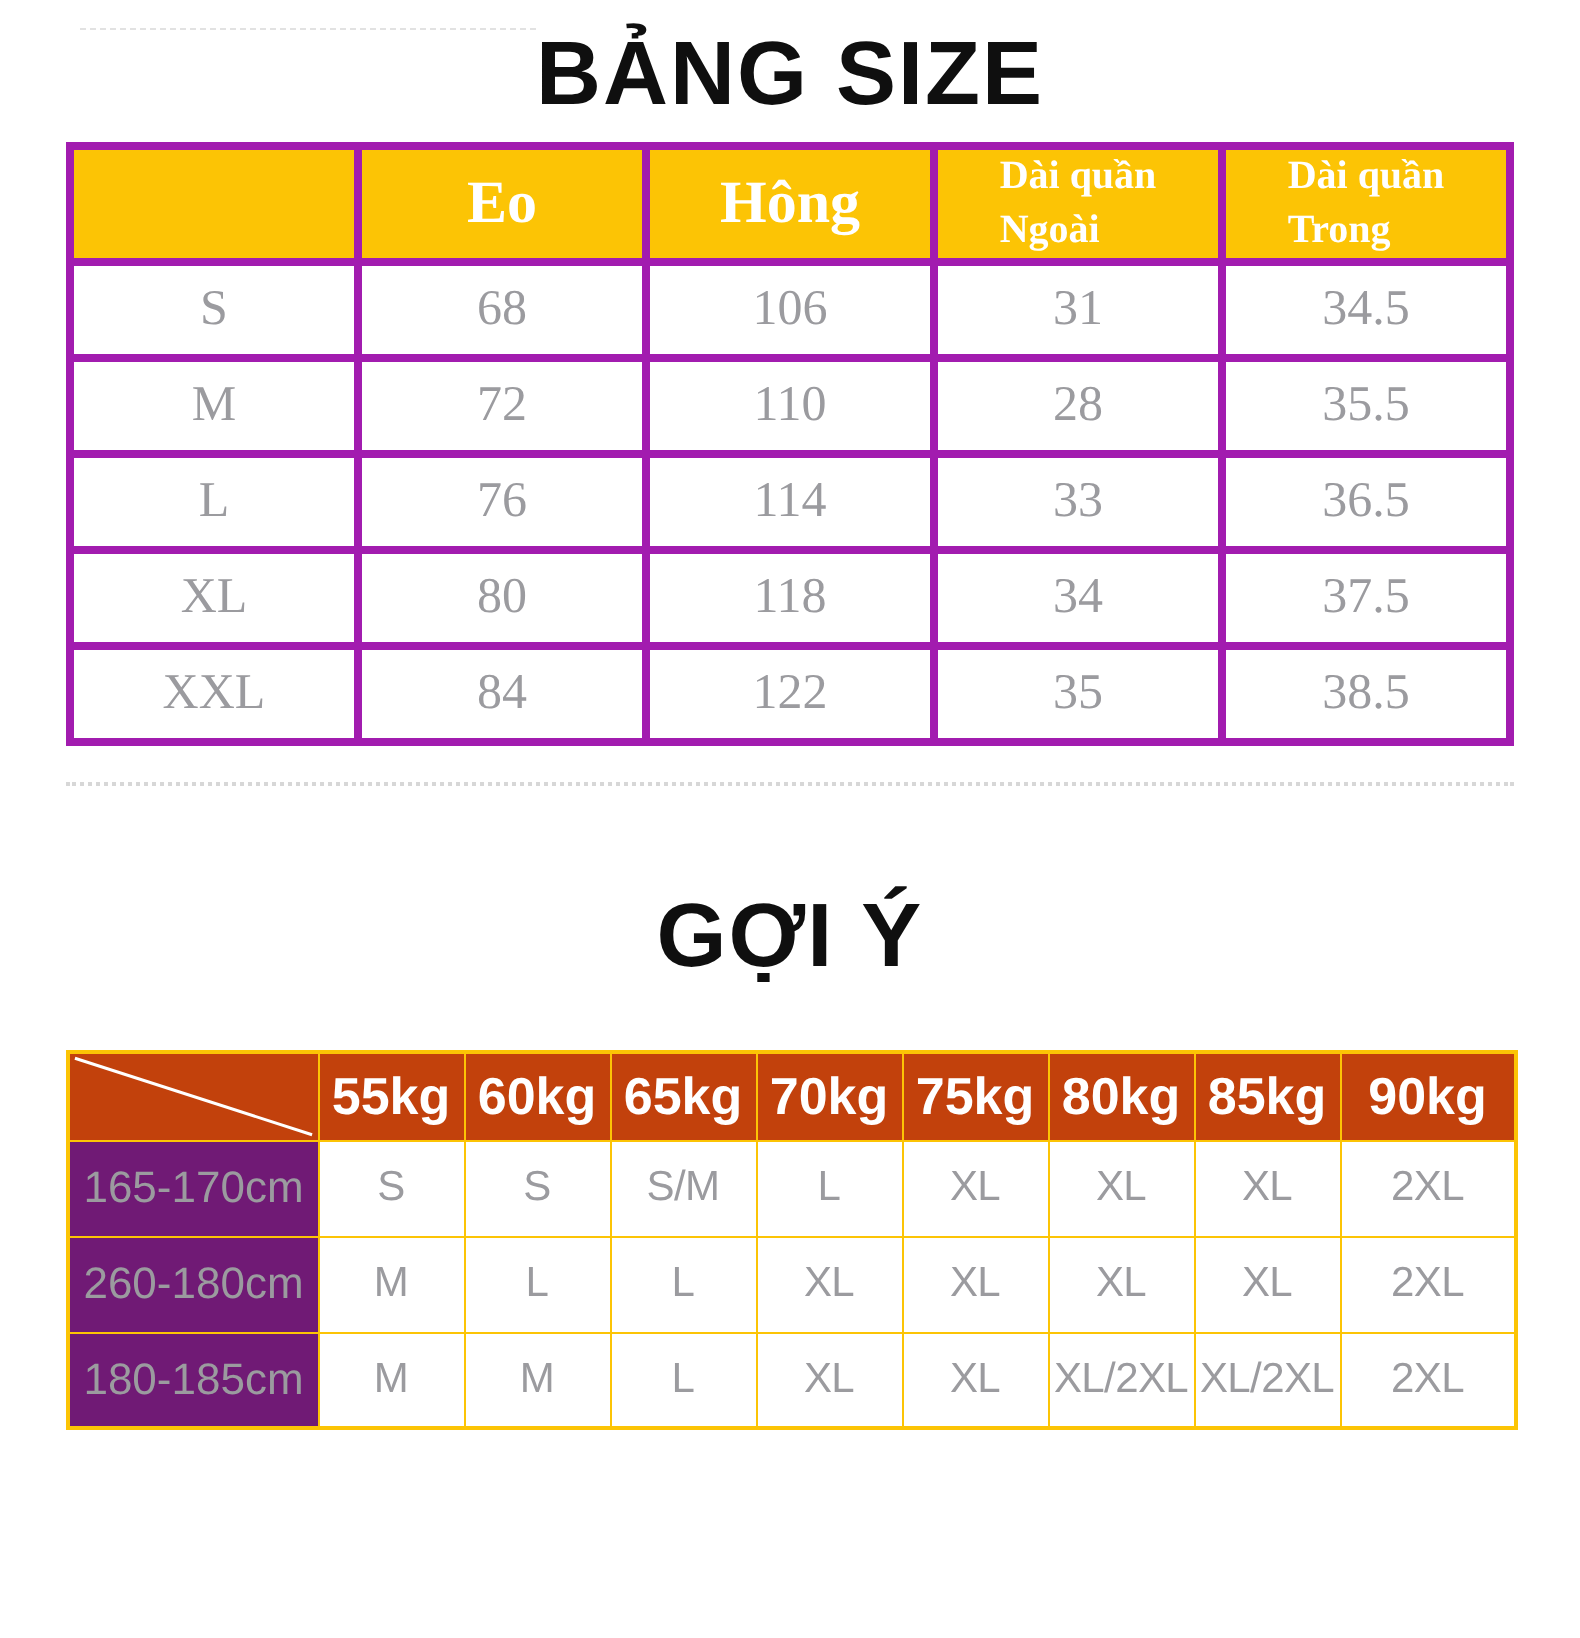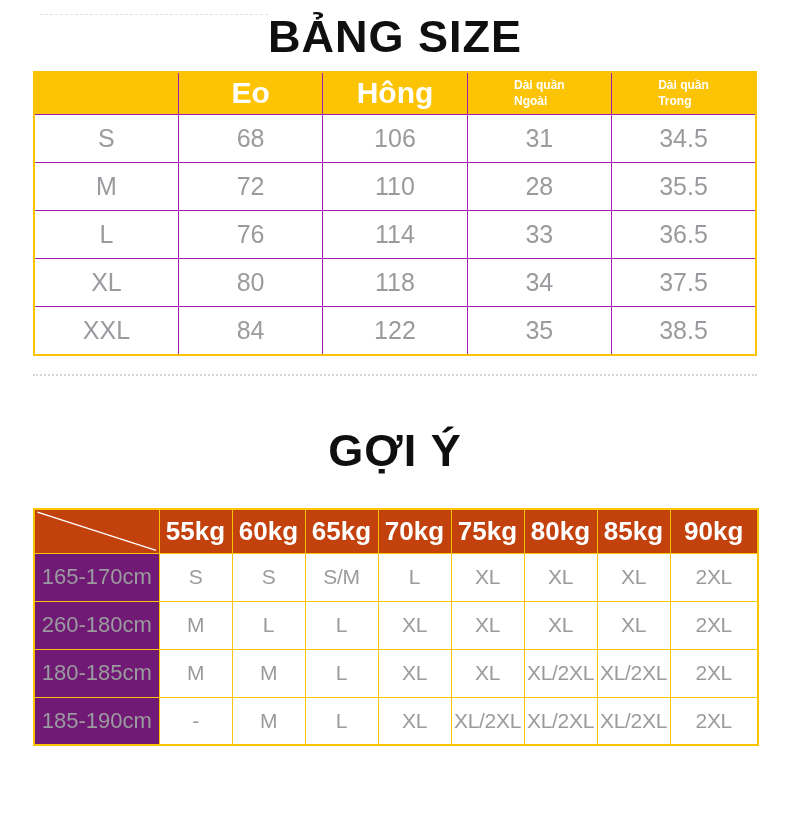--- a/index.html
+++ b/index.html
@@ -24,24 +24,24 @@
     font-weight: 800;
     letter-spacing: 1px;
     color: #0f0f0f;
     line-height: 1.1;
   }
 
   table { border-collapse: collapse; table-layout: fixed; width: 724px; }
 
   
   .size-table { margin-top: 9px; border: 2px solid #fcc405; }
-  .size-table th, .size-table td { border: 1px solid #a21caf; text-align: center; }
+  .size-table th, .size-table td { border: 4px solid #a21caf; text-align: center; font-family: Liberation Serif, serif; }
   .size-table thead th { background: #fcc405; height: 43px; color: #ffffff; vertical-align: middle; }
   .size-table thead th.big { font-size: 30px; font-weight: 700; }
-  .size-table thead th.small { font-size: 12px; font-weight: 700; }
+  .size-table thead th.small { font-size: 20px; font-weight: 700; }
   .hdr-stack { display: inline-block; text-align: left; line-height: 1.35; }
   .hdr-stack span { display: block; }
   .size-table tbody td {
     height: 48px; font-size: 25px; color: #9b9b9f; font-weight: 400;
     background: #ffffff;
   }
 
   
   .section-divider { margin: 18px 0 0 0; height: 0; border-top: 2px dotted #d7d7d7; }
 
@@ -194,27 +194,16 @@
         <th>180-185cm</th>
         <td>M</td>
         <td>M</td>
         <td>L</td>
         <td>XL</td>
         <td>XL</td>
         <td>XL/2XL</td>
         <td>XL/2XL</td>
         <td>2XL</td>
       </tr>
-      <tr>
-        <th>185-190cm</th>
-        <td>-</td>
-        <td>M</td>
-        <td>L</td>
-        <td>XL</td>
-        <td>XL/2XL</td>
-        <td>XL/2XL</td>
-        <td>XL/2XL</td>
-        <td>2XL</td>
-      </tr>
     </tbody>
   </table>
 
 </div>
 
 </body></html>

